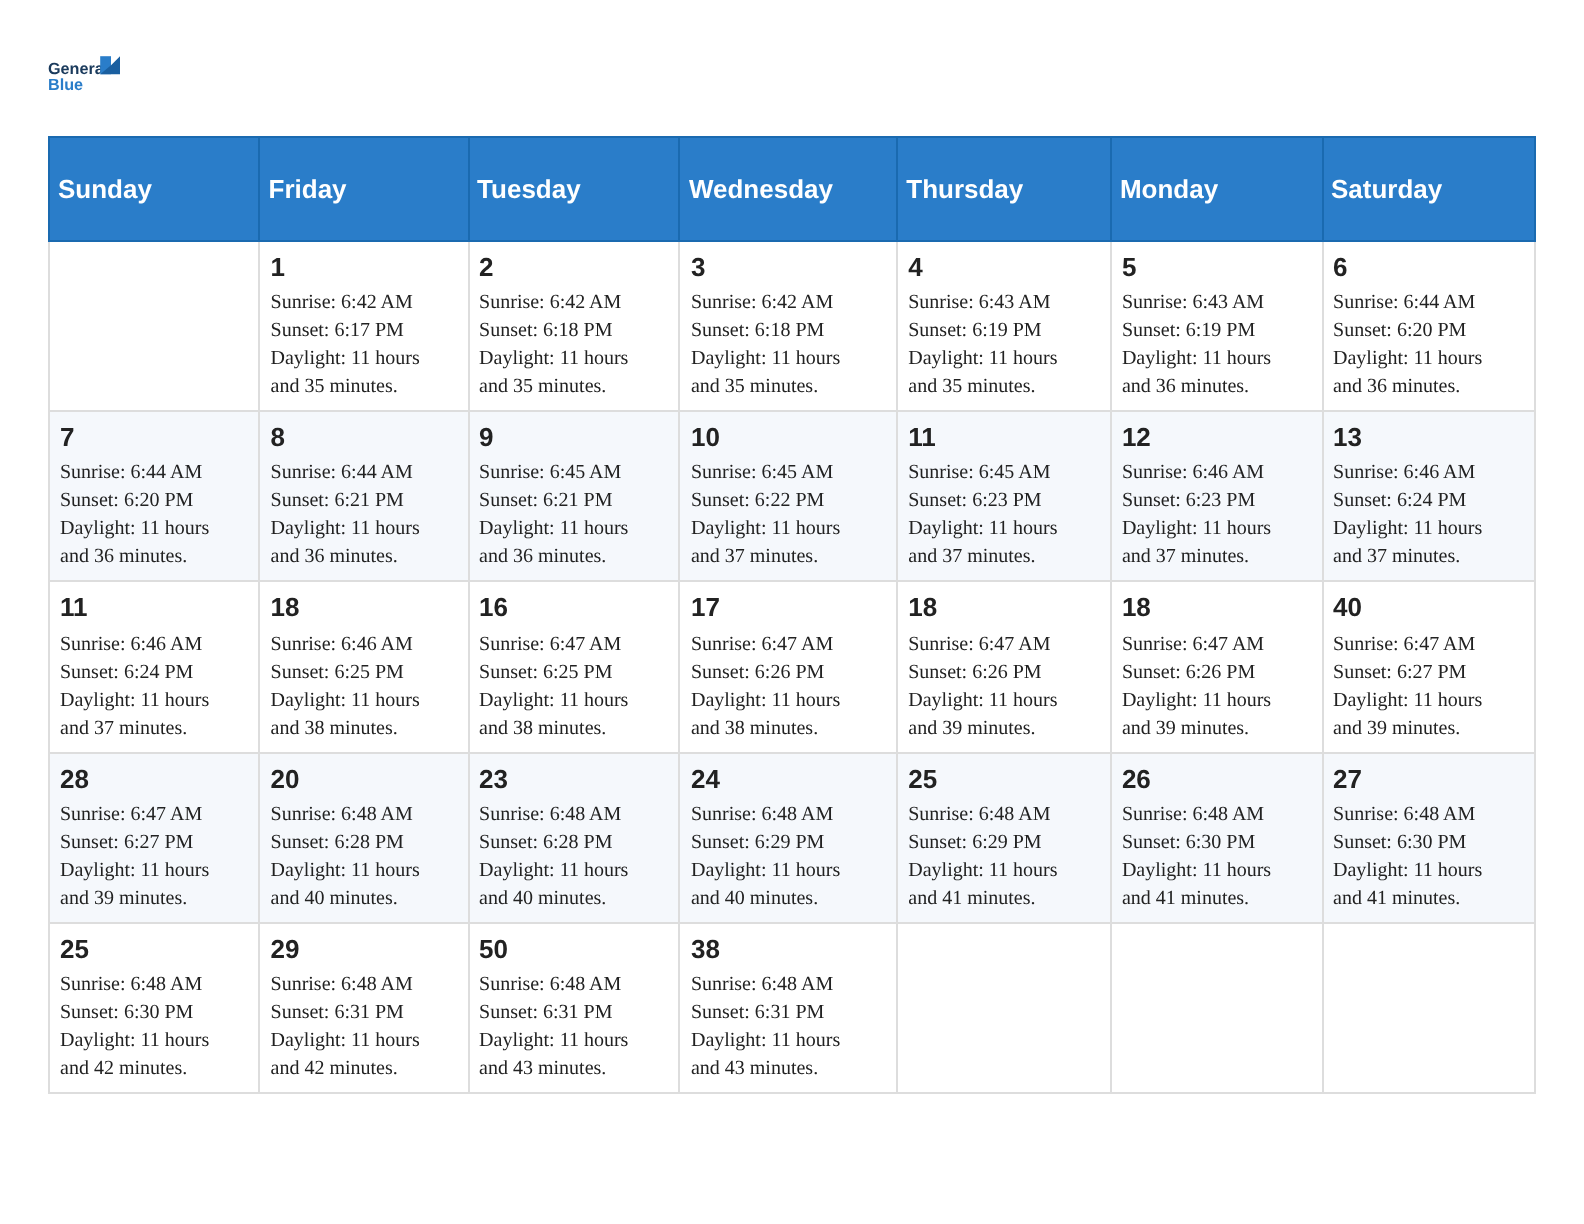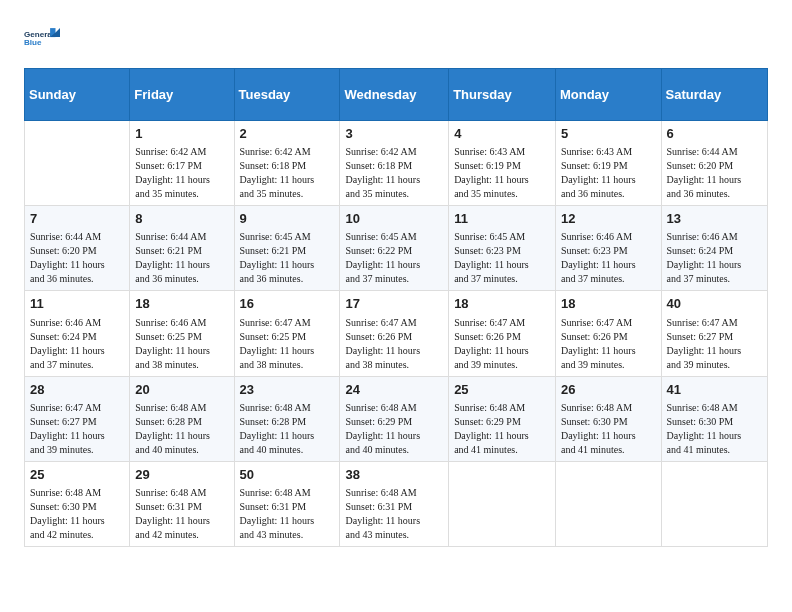--- a/index.html
+++ b/index.html
@@ -296,21 +296,21 @@
 and 41 minutes.</div>
         </td>
         <td>
           <span class="day-num">26</span>
           <div class="day-info" style="white-space: pre-line;">Sunrise: 6:48 AM
 Sunset: 6:30 PM
 Daylight: 11 hours
 and 41 minutes.</div>
         </td>
         <td>
-          <span class="day-num">41</span>
+          <span class="day-num">27</span>
           <div class="day-info" style="white-space: pre-line;">Sunrise: 6:48 AM
 Sunset: 6:30 PM
 Daylight: 11 hours
 and 41 minutes.</div>
         </td>
       </tr>
       <tr>
         <td>
           <span class="day-num">25</span>
           <div class="day-info" style="white-space: pre-line;">Sunrise: 6:48 AM

